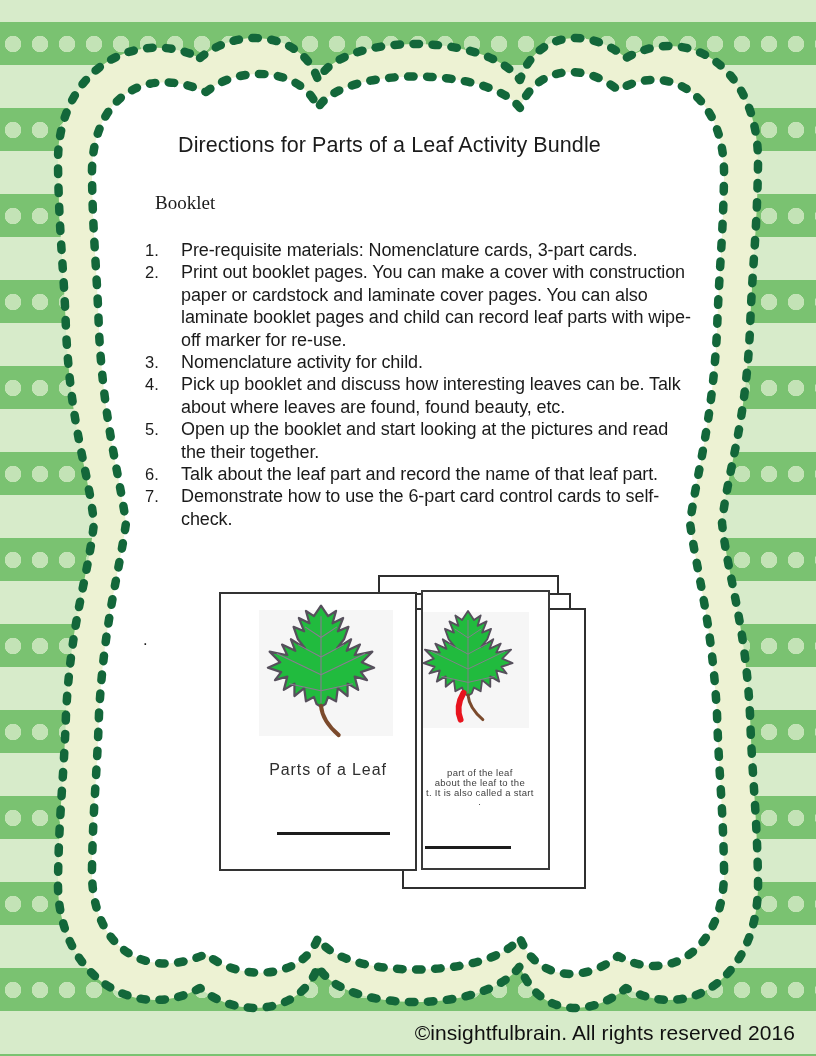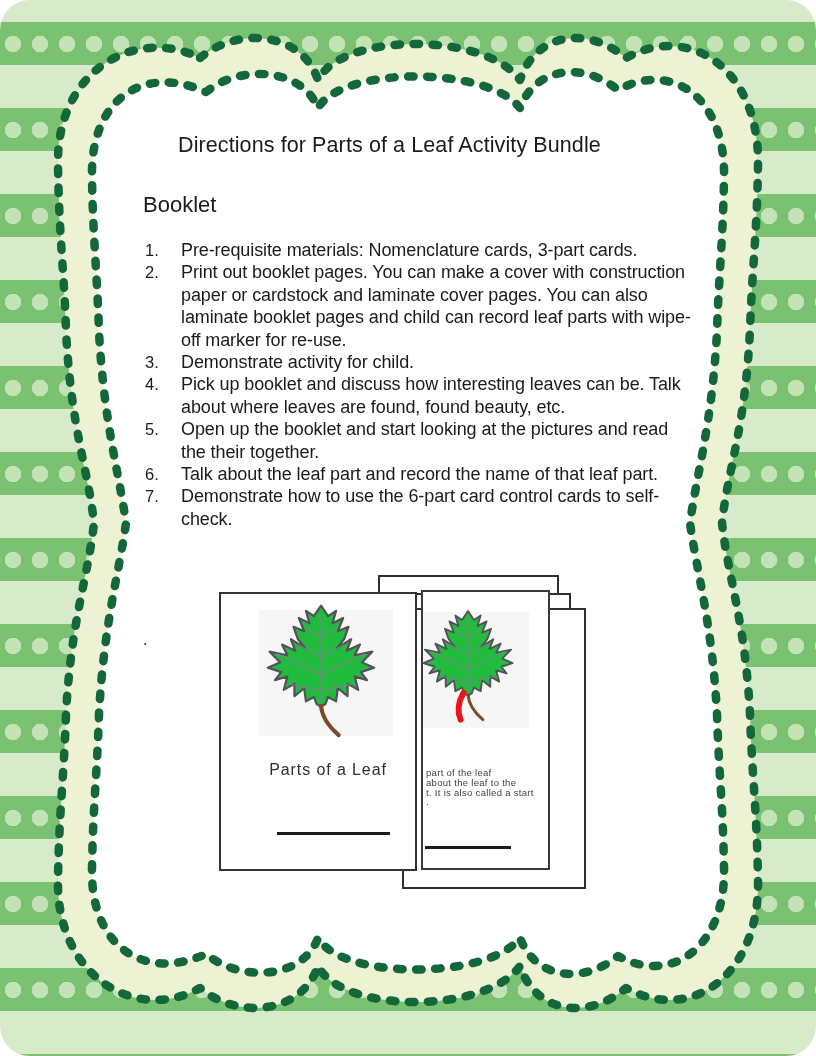--- a/index.html
+++ b/index.html
@@ -4,50 +4,49 @@
 <style>
   html,body{margin:0;padding:0;}
   body{width:816px;height:1056px;overflow:hidden;font-family:"Liberation Sans",sans-serif;}
   .page{
     position:relative;width:816px;height:1056px;overflow:hidden;
     background-color:#d7ebca;
     background-image:
       radial-gradient(circle at 13px 44px, #c3e3b6 0 8px, rgba(0,0,0,0) 8.5px),
       repeating-linear-gradient(180deg, #d7ebca 0 22px, #7ac271 22px 65px, #d7ebca 65px 86px);
     background-size:27px 86px, auto;
-    border-radius:30px;
   }
   .frame{position:absolute;left:0;top:0;width:816px;height:1056px;}
   .band-fill{fill:#edf2d3;}
   .inner-fill{fill:#ffffff;}
   .dotline{fill:none;stroke:#13673a;stroke-width:8.5;stroke-dasharray:5.5 13.5;stroke-linecap:round;stroke-linejoin:round;}
 
   .title{
     position:absolute;left:178px;top:133px;width:470px;
     font-size:21.5px;color:#1b1b1b;letter-spacing:0.1px;white-space:nowrap;
   }
   .section-heading{
-    position:absolute;left:143px;top:192px;font-size:22px;color:#1b1b1b;
+    position:absolute;left:155px;top:192px;font-size:19px;color:#1b1b1b;font-family:Liberation Serif, serif;
   }
   ol.steps{
     list-style:none;margin:0;padding:0;
     position:absolute;left:145px;top:239px;width:552px;
   }
   ol.steps li{display:flex;}
   ol.steps .num{flex:0 0 36px;font-size:16.5px;line-height:22.4px;color:#1b1b1b;}
   ol.steps .txt{width:512px;font-size:18px;line-height:22.4px;color:#1b1b1b;letter-spacing:-0.1px;}
   .stray-period{position:absolute;left:143px;top:630px;font-size:16.5px;color:#1b1b1b;}
 
   .cards{position:absolute;left:0;top:0;width:816px;height:1056px;}
   .sheet{position:absolute;background:#fff;border:2px solid #2f2f2f;box-sizing:border-box;}
   .sheet-a{left:378px;top:575px;width:181px;height:276px;z-index:1;}
   .sheet-b{left:390px;top:593px;width:181px;height:276px;z-index:1;}
   .sheet-c{left:402px;top:608px;width:184px;height:281px;z-index:1;}
   .card{position:absolute;background:#fff;box-sizing:border-box;}
-  .card-right{left:421px;top:590px;width:129px;height:280px;border:2px solid #3a3a3a;overflow:hidden;z-index:2;}
+  .card-right{left:421px;top:590px;width:129px;height:280px;border:2px solid #3a3a3a;overflow:hidden;z-index:2;text-align:center;}
   .card-left{left:219px;top:592px;width:198px;height:279px;border:2.5px solid #333;z-index:3;}
   .img-bg{position:absolute;background:#f6f6f6;}
   .card-left .img-bg{left:38px;top:16px;width:134px;height:126px;}
   .card-right .img-bg{left:-10px;top:20px;width:116px;height:116px;}
   .leaf{position:absolute;}
   .card-left .leaf{left:38px;top:8px;width:124px;height:142px;}
   .card-right .leaf{left:-7px;top:16px;width:104px;height:119px;}
   .card-title{
     position:absolute;top:167px;left:0;width:100%;padding-left:20px;box-sizing:border-box;
     text-align:center;font-size:16px;letter-spacing:0.9px;color:#2e2e2e;white-space:nowrap;
@@ -81,21 +80,21 @@
     <li>
         <span class="num">1.</span>
         <span class="txt">Pre-requisite materials: Nomenclature cards, 3-part cards.</span>
       </li>
     <li>
         <span class="num">2.</span>
         <span class="txt">Print out booklet pages. You can make a cover with construction paper or cardstock and laminate cover pages. You can also laminate booklet pages and child can record leaf parts with wipe-off marker for re-use.</span>
       </li>
     <li>
         <span class="num">3.</span>
-        <span class="txt">Demonstrate activity for child.</span>
+        <span class="txt">Nomenclature activity for child.</span>
       </li>
     <li>
         <span class="num">4.</span>
         <span class="txt">Pick up booklet and discuss how interesting leaves can be. Talk about where leaves are found, found beauty, etc.</span>
       </li>
     <li>
         <span class="num">5.</span>
         <span class="txt">Open up the booklet and start looking at the pictures and read the their together.</span>
       </li>
     <li>
@@ -157,14 +156,15 @@
           <path d="M70,62 L44,48"></path>
             <path d="M70,62 L96,48"></path>
         </g>
         <path d="M70,117 C71,128 76,138 90,150" stroke="#7b4a2c" stroke-width="4.5" fill="none" stroke-linecap="round"></path>
       </svg>
       <div class="card-title">Parts of a Leaf</div>
       <div class="writing-line"></div>
     </div>
   </div>
 
+  <div class="footer">©insightfulbrain. All rights reserved 2016</div>
 
 </div>
 
 </body></html>

